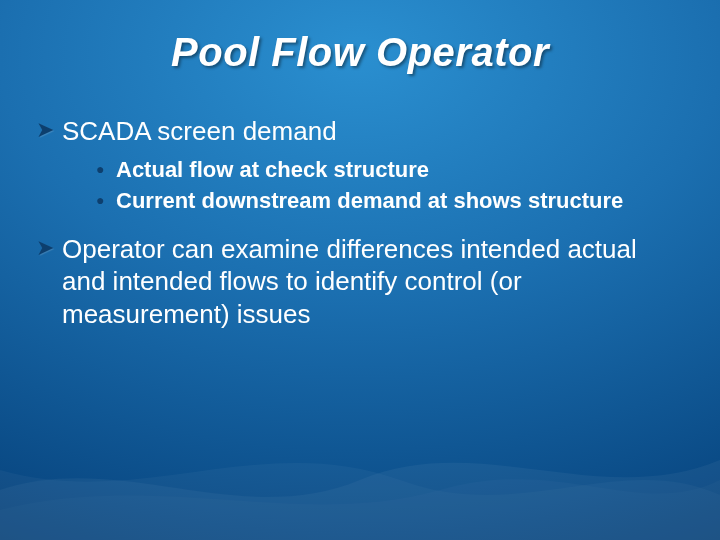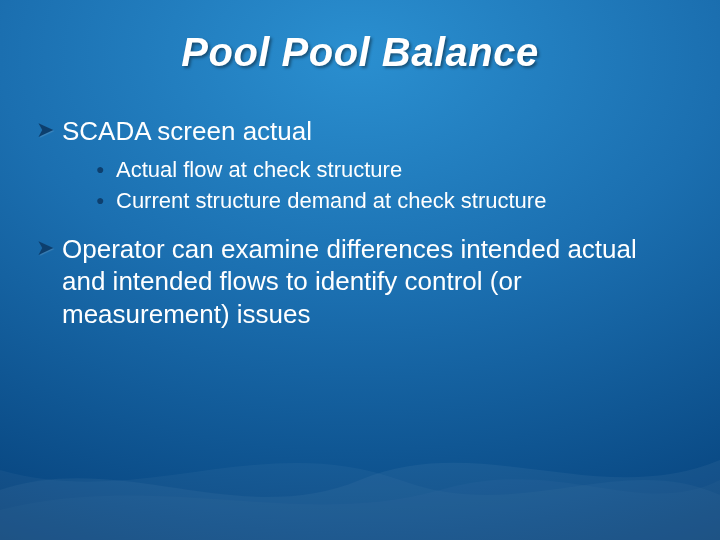--- a/index.html
+++ b/index.html
@@ -75,44 +75,45 @@
   }
   .l2 .dot {
     flex: 0 0 auto;
     width: 20px;
     font-size: 14px;
     line-height: 26px;
     color: #0d3f6e;
   }
   .l2 .txt {
     flex: 1 1 auto;
+    font-weight: bold;
   }
 </style>
 </head>
 <body>
 
 <div class="slide">
 
-  <div class="title">Pool Pool Balance</div>
+  <div class="title">Pool Flow Operator</div>
 
   <div class="body">
 
     <div class="l1">
       <span class="arrow">➤</span>
-      <span class="txt">SCADA screen actual</span>
+      <span class="txt">SCADA screen demand</span>
     </div>
 
     <div class="l2-group">
       <div class="l2">
         <span class="dot">●</span>
         <span class="txt">Actual flow at check structure</span>
       </div>
       <div class="l2">
         <span class="dot">●</span>
-        <span class="txt">Current structure demand at check structure</span>
+        <span class="txt">Current downstream demand at shows structure</span>
       </div>
     </div>
 
     <div class="l1">
       <span class="arrow">➤</span>
       <span class="txt">Operator can examine differences intended actual and intended flows to identify control (or measurement) issues</span>
     </div>
 
   </div>
 

